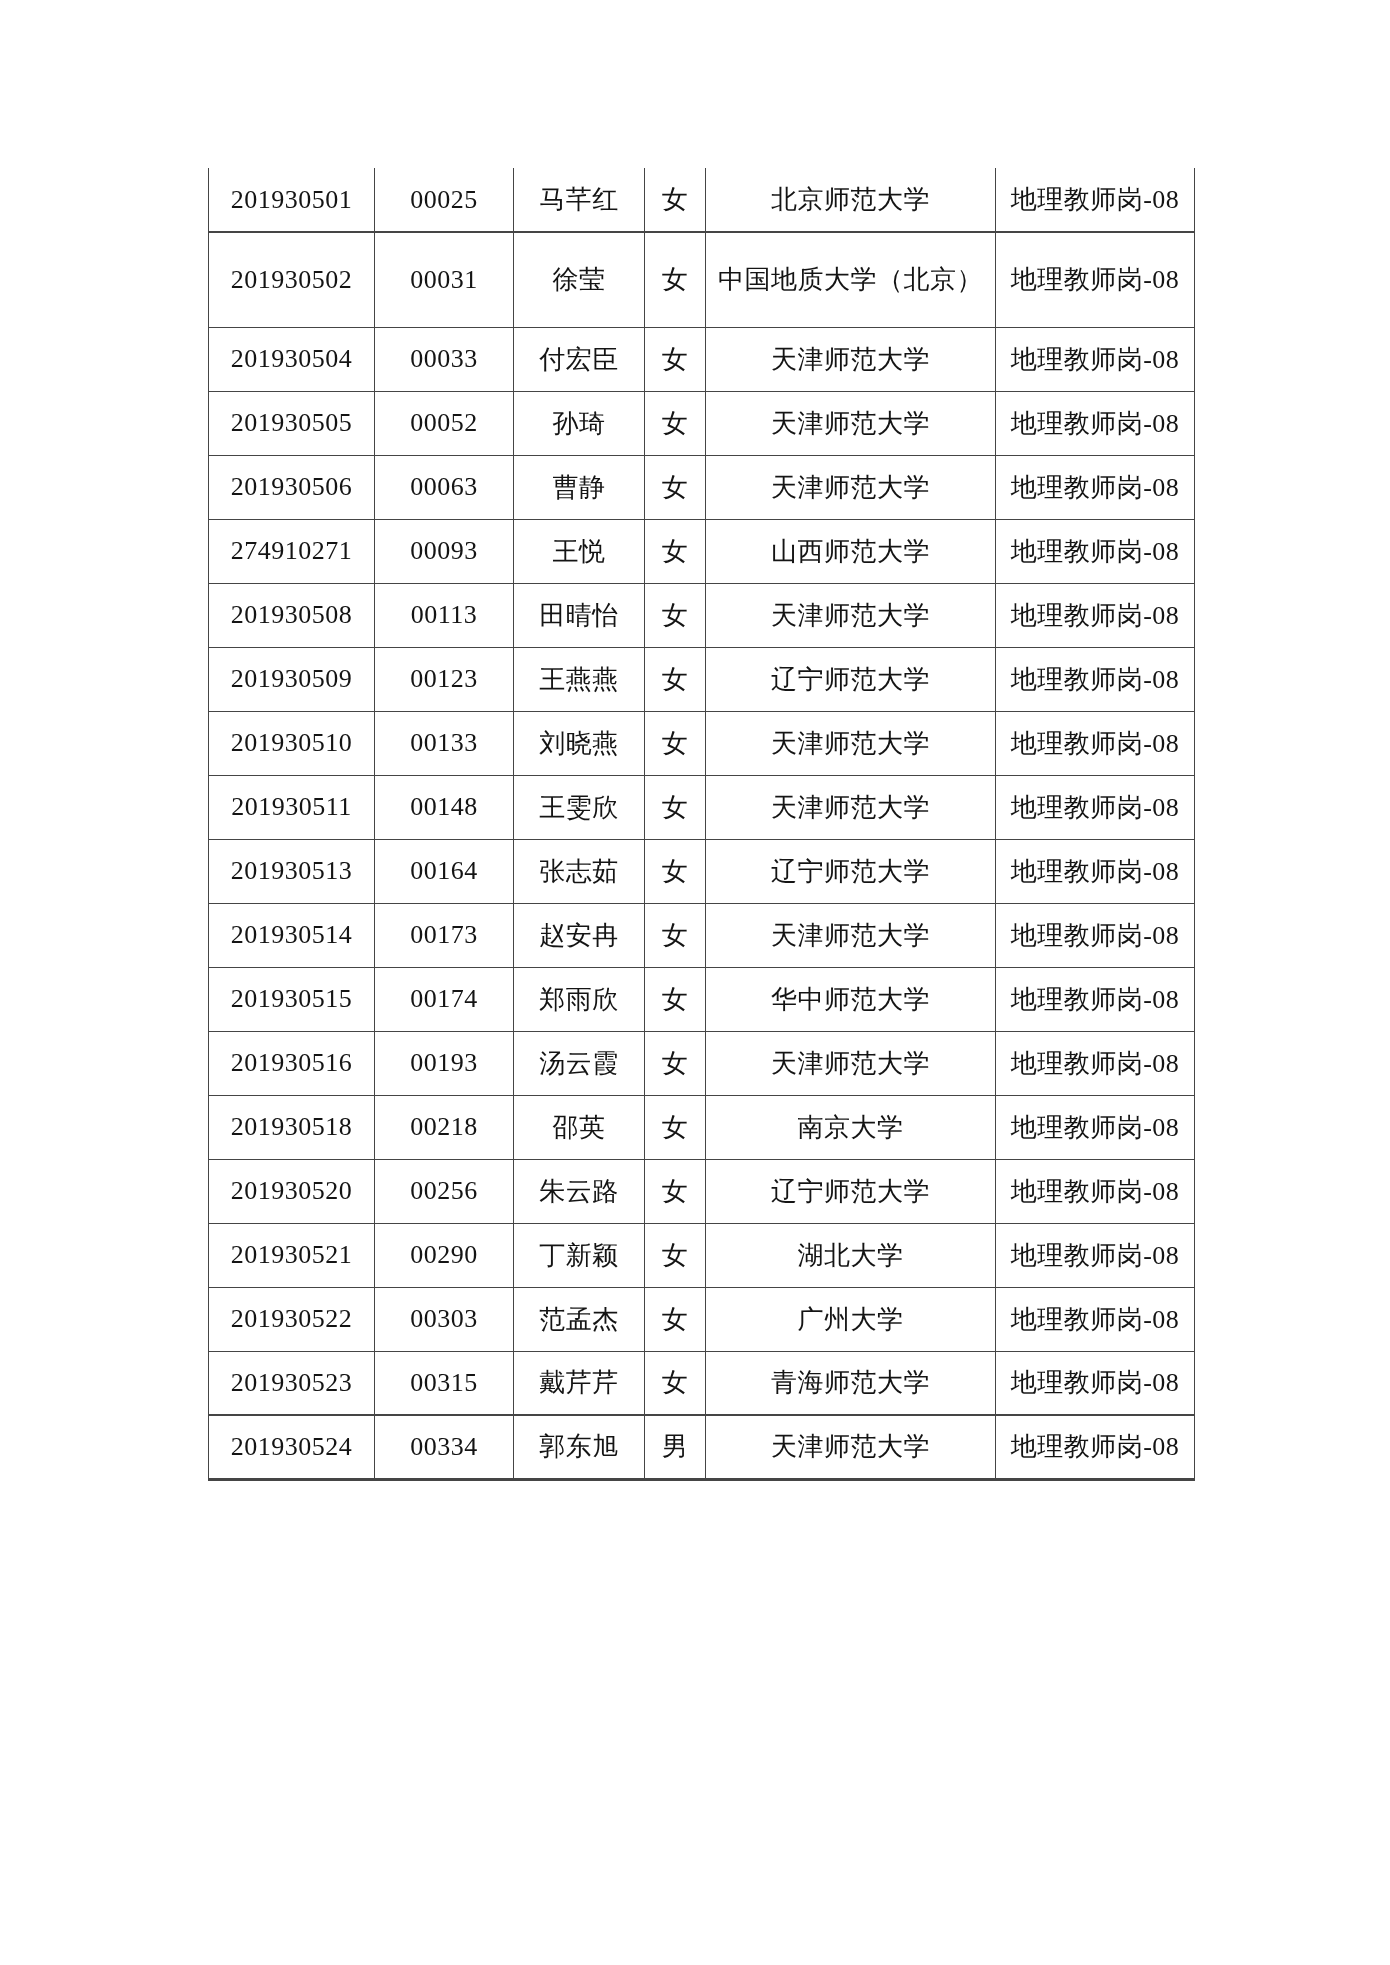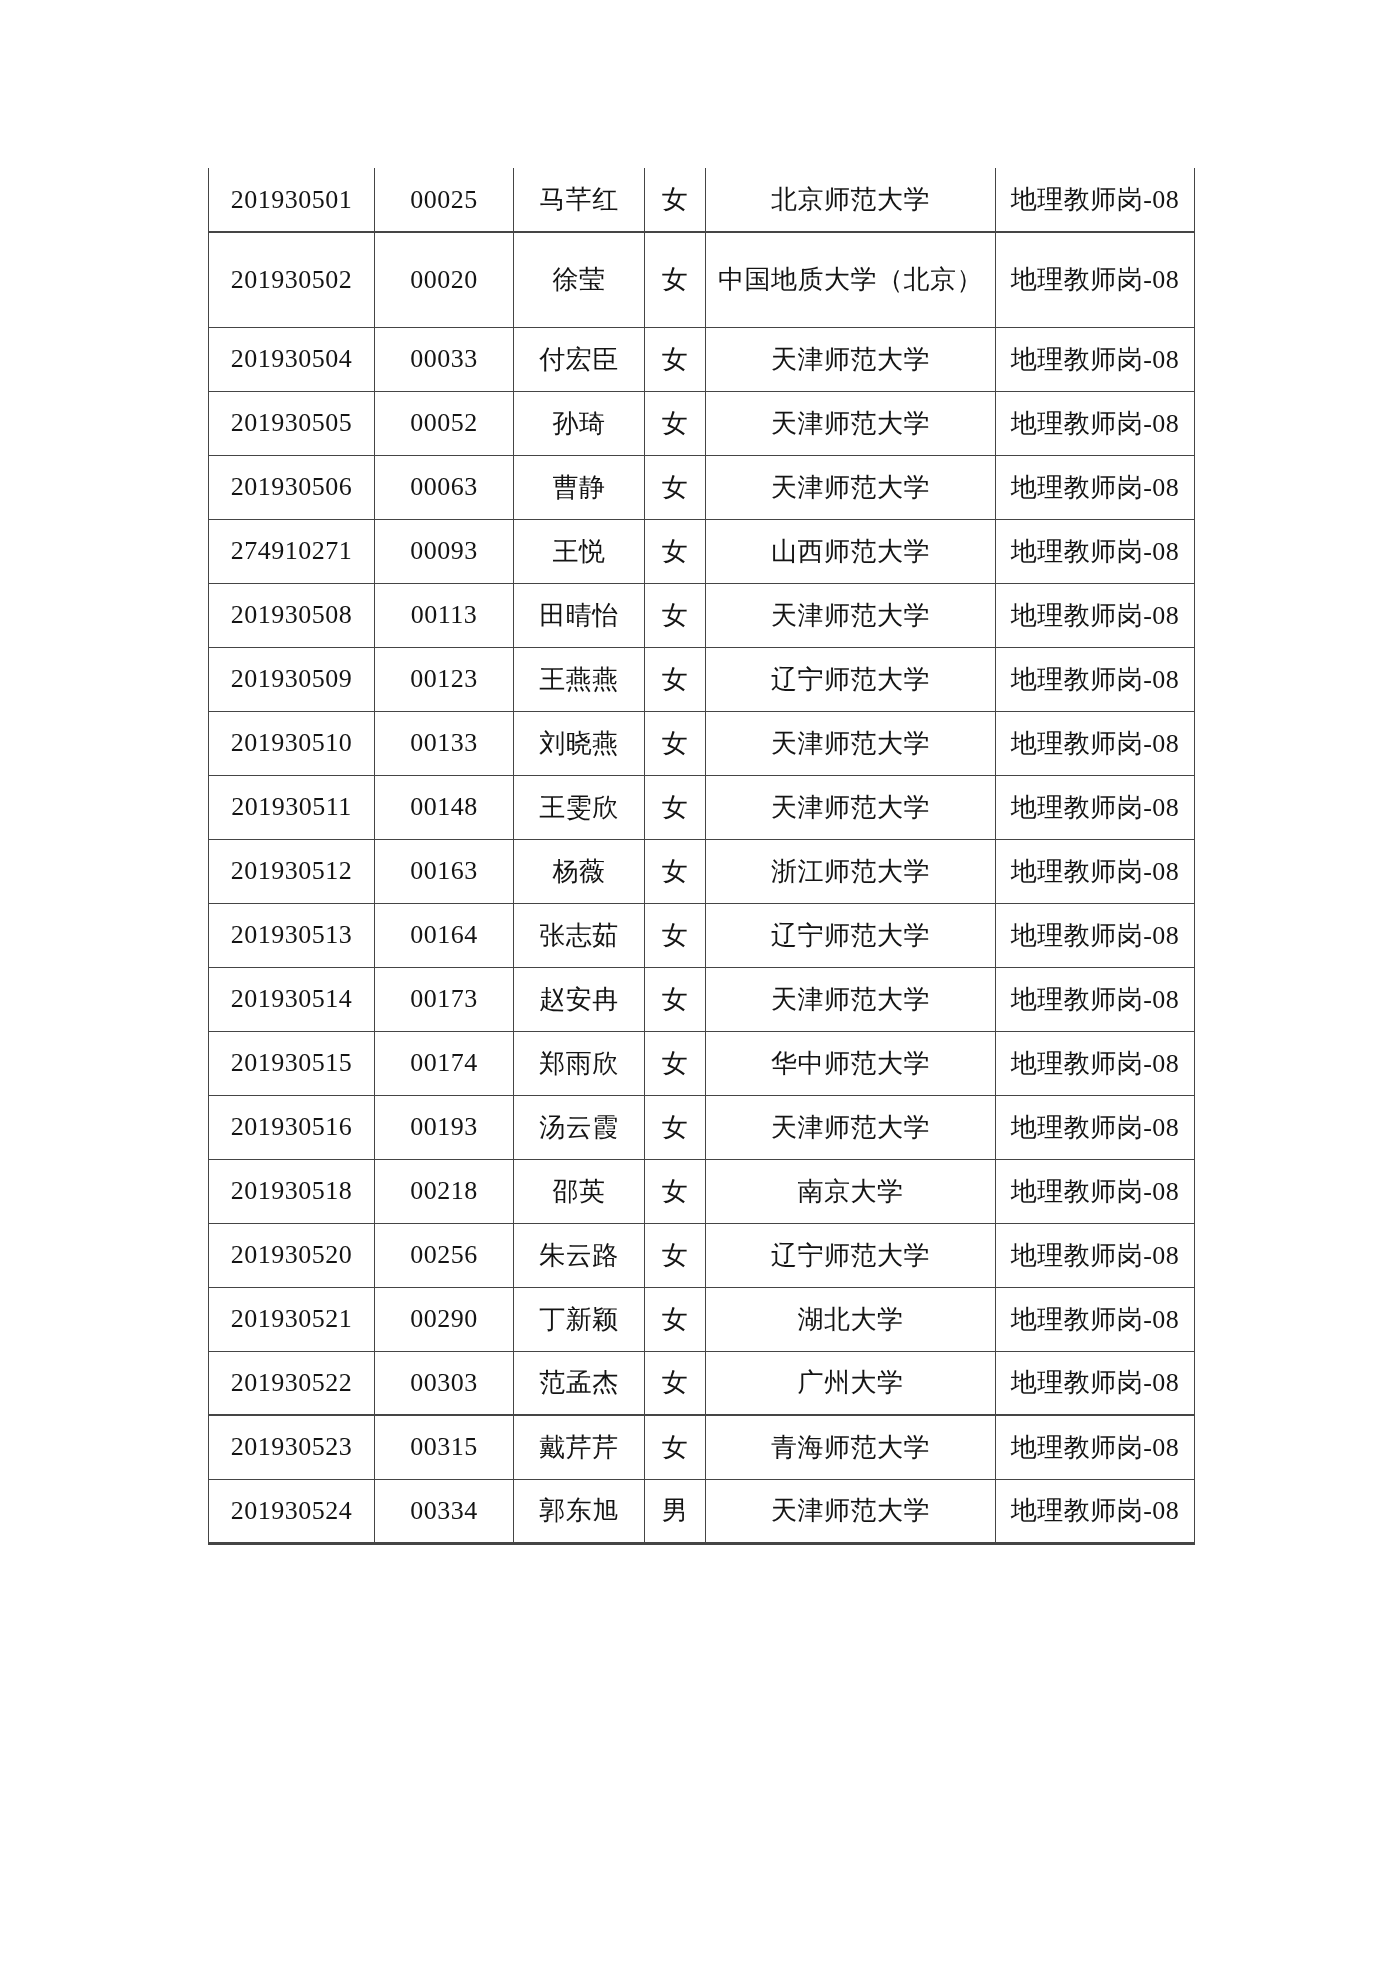--- a/index.html
+++ b/index.html
@@ -78,21 +78,21 @@
         <tr>
     <td>201930501</td>
     <td>00025</td>
     <td>马芊红</td>
     <td>女</td>
     <td>北京师范大学</td>
     <td>地理教师岗-08</td>
   </tr>
         <tr class="tall">
     <td>201930502</td>
-    <td>00020</td>
+    <td>00031</td>
     <td>徐莹</td>
     <td>女</td>
     <td>中国地质大学（北京）</td>
     <td>地理教师岗-08</td>
   </tr>
         <tr>
     <td>201930504</td>
     <td>00033</td>
     <td>付宏臣</td>
     <td>女</td>
@@ -146,28 +146,20 @@
     <td>女</td>
     <td>天津师范大学</td>
     <td>地理教师岗-08</td>
   </tr>
         <tr>
     <td>201930511</td>
     <td>00148</td>
     <td>王雯欣</td>
     <td>女</td>
     <td>天津师范大学</td>
-    <td>地理教师岗-08</td>
-  </tr>
-        <tr>
-    <td>201930512</td>
-    <td>00163</td>
-    <td>杨薇</td>
-    <td>女</td>
-    <td>浙江师范大学</td>
     <td>地理教师岗-08</td>
   </tr>
         <tr>
     <td>201930513</td>
     <td>00164</td>
     <td>张志茹</td>
     <td>女</td>
     <td>辽宁师范大学</td>
     <td>地理教师岗-08</td>
   </tr>

